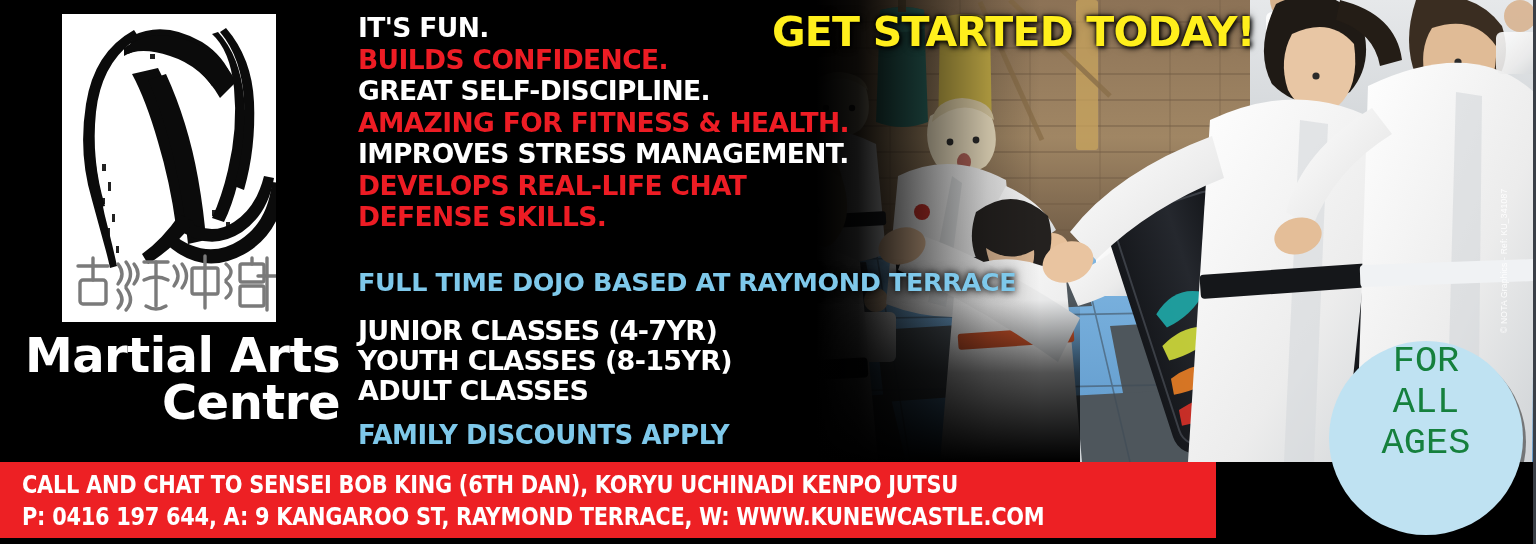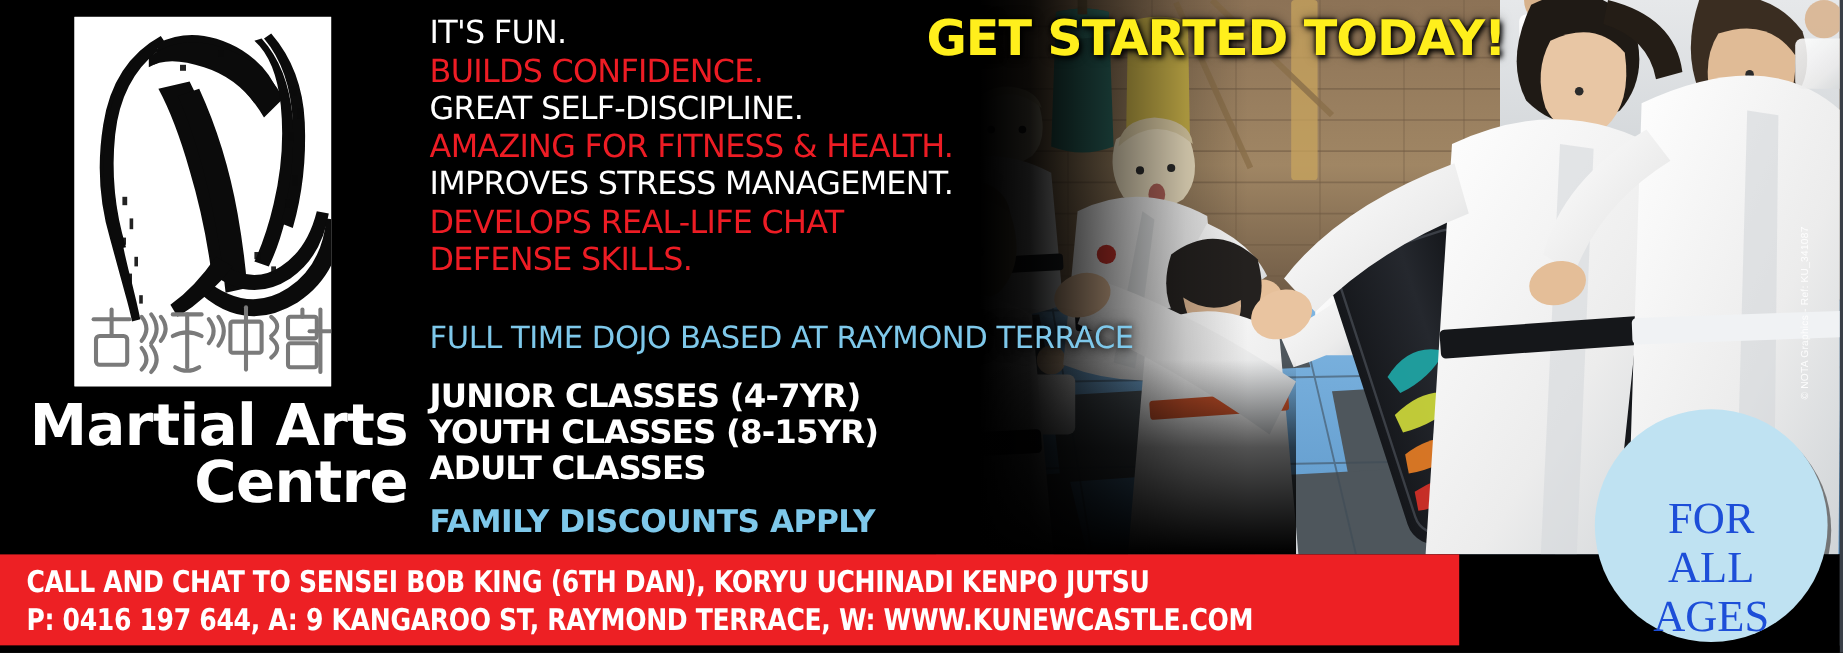--- a/index.html
+++ b/index.html
@@ -61,35 +61,35 @@
   }
 
   
   #benefits {
     position:absolute;
     left:358px; top:12px;
     width:600px;
   }
   #benefits .line {
     font-family:"DejaVu Sans", sans-serif;
-    font-weight:normal;
+    font-weight:bold;
     font-size:26.5px;
     line-height:31.5px;
     letter-spacing:-0.6px;
     white-space:nowrap;
   }
   .c-white { color:#ffffff; }
   .c-red   { color:#ed1c24; }
 
   
   #dojoline {
     position:absolute;
     left:358px; top:267px;
     font-family:"DejaVu Sans", sans-serif;
-    font-weight:normal;
+    font-weight:bold;
     font-size:25.5px;
     letter-spacing:-0.4px;
     color:#7ec8ea;
     white-space:nowrap;
     text-shadow:0 0 6px rgba(0,0,0,.85), 0 0 12px rgba(0,0,0,.7);
   }
 
   
   #classes {
     position:absolute;
@@ -132,23 +132,23 @@
   
   #badge {
     position:absolute;
     left:1329px; top:341px;
     width:194px; height:194px;
     border-radius:50%;
     background:#bfe2f2;
     display:flex;
     flex-direction:column;
     align-items:center;
-    justify-content:flex-end;
-    color:#1d4ed8;
-    font-family:Liberation Serif, serif;
+    justify-content:flex-start;
+    color:#15803d;
+    font-family:Liberation Mono, monospace;
     font-size:37px;
     line-height:41px;
     letter-spacing:0px;
     box-shadow:3px 4px 0 rgba(0,0,0,.45);
     z-index:6;
   }
 
   
   #credit {
     position:absolute;

